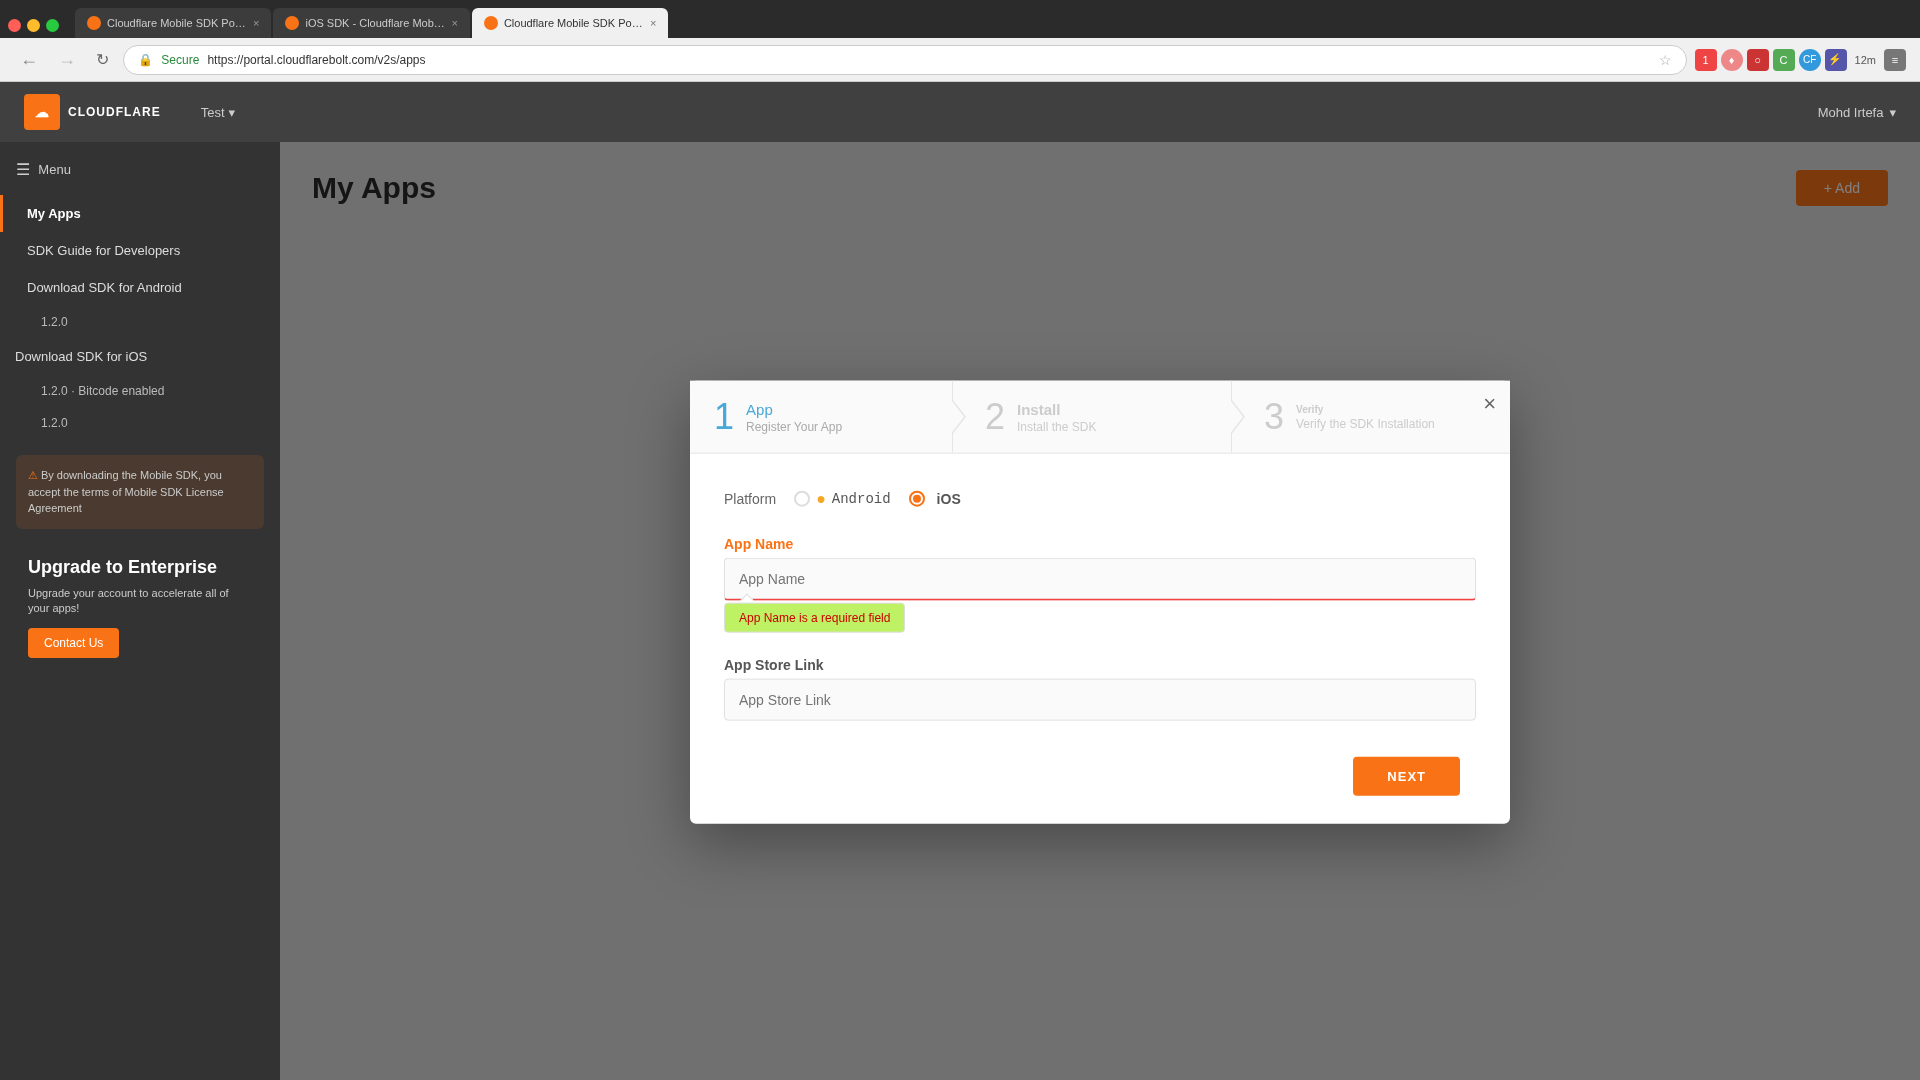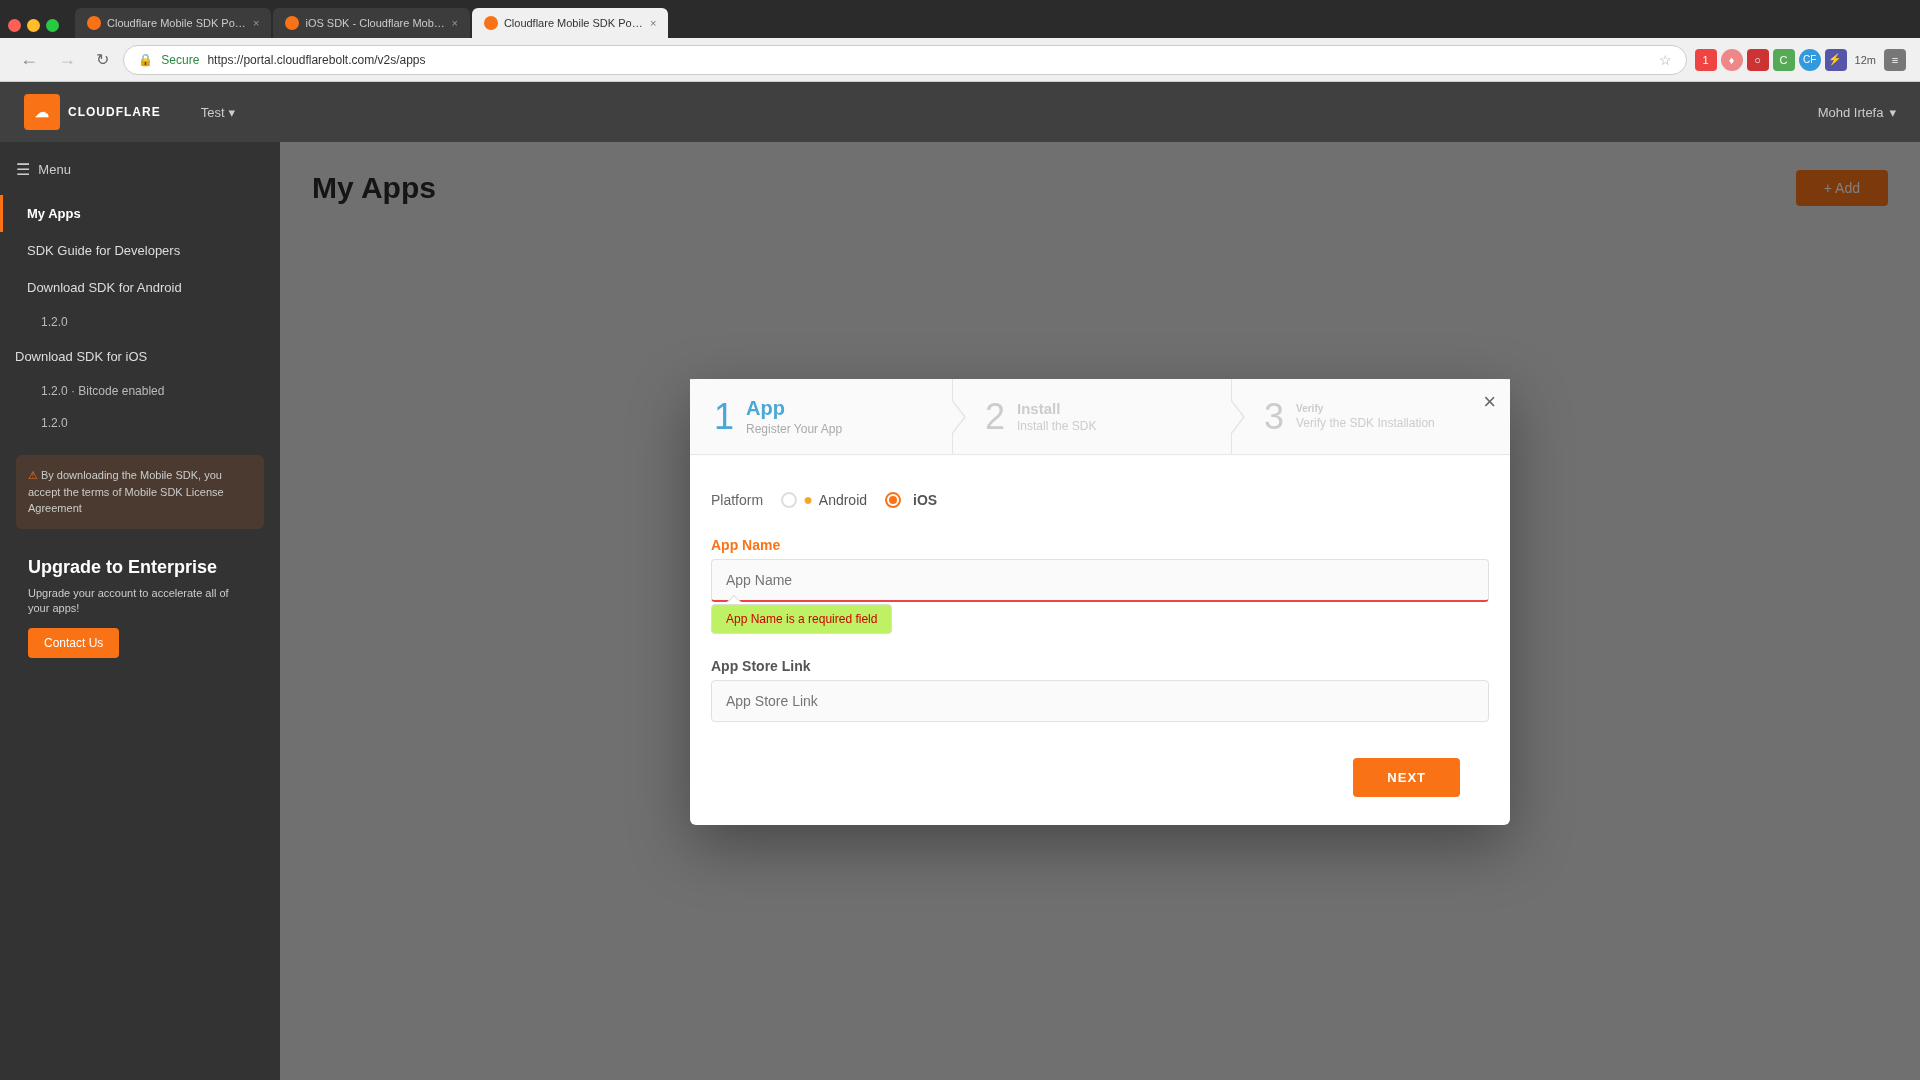--- a/index.html
+++ b/index.html
@@ -148,21 +148,21 @@
           <span>×</span>
         </button>
 
         <div style="display:flex;background:#fafafa;border-bottom:1px solid #e5e5e5;">
 
           <div style="flex:1;display:flex;align-items:center;padding:18px 24px;position:relative;border-right:1px solid #e5e5e5;">
             <span style="font-size:36px;font-weight:200;color:#4aa8d8;margin-right:12px;line-height:1;">
               <span>1</span>
             </span>
             <div>
-              <div style="font-size:20px;font-weight:700;color:#4aa8d8;">App</div>
+              <div style="font-size:15px;font-weight:400;color:#4aa8d8;">App</div>
               <div style="font-size:12px;color:#aaa;margin-top:2px;">Register Your App</div>
             </div>
 
             <div style="position:absolute;right:-14px;top:50%;transform:translateY(-50%);width:0;height:0;border-top:18px solid transparent;border-bottom:18px solid transparent;border-left:14px solid #e5e5e5;z-index:2;"></div>
             <div style="position:absolute;right:-12px;top:50%;transform:translateY(-50%);width:0;height:0;border-top:17px solid transparent;border-bottom:17px solid transparent;border-left:13px solid #fafafa;z-index:3;"></div>
           </div>
 
           <div style="flex:1;display:flex;align-items:center;padding:18px 32px;position:relative;border-right:1px solid #e5e5e5;">
             <span style="font-size:36px;font-weight:200;color:#ccc;margin-right:12px;line-height:1;">
               <span>2</span>
@@ -179,29 +179,29 @@
             <span style="font-size:36px;font-weight:200;color:#ccc;margin-right:12px;line-height:1;">
               <span>3</span>
             </span>
             <div>
               <div style="font-size:10px;font-weight:600;color:#ccc;">Verify</div>
               <div style="font-size:12px;color:#ccc;margin-top:2px;">Verify the SDK Installation</div>
             </div>
           </div>
         </div>
 
-        <div style="padding:36px 21px 20px;">
+        <div style="padding:36px 34px 20px;">
 
           <div style="display:flex;align-items:center;gap:18px;margin-bottom:28px;">
             <span style="font-size:14px;color:#666;">Platform</span>
 
             <label style="display:flex;align-items:center;gap:6px;cursor:pointer;">
               <span style="width:16px;height:16px;border-radius:50%;border:2px solid #ddd;display:inline-block;position:relative;background:#fff;"></span>
               <span style="color:#f5a623;font-size:16px;">●</span>
-              <span style="font-size:14px;color:#555;">Android</span>
+              <span style="font-size:14px;color:#555;font-family:Liberation Mono, monospace;">Android</span>
             </label>
 
             <label style="display:flex;align-items:center;gap:6px;cursor:pointer;font-weight:bold;">
               <span style="width:16px;height:16px;border-radius:50%;border:2px solid #f97316;display:inline-block;position:relative;background:#fff;">
                 <span style="position:absolute;top:50%;left:50%;transform:translate(-50%,-50%);width:8px;height:8px;border-radius:50%;background:#f97316;"></span>
               </span>
               <span style="font-size:15px;color:#555;"></span>
               <span style="font-size:14px;color:#555;">iOS</span>
             </label>
           </div>

